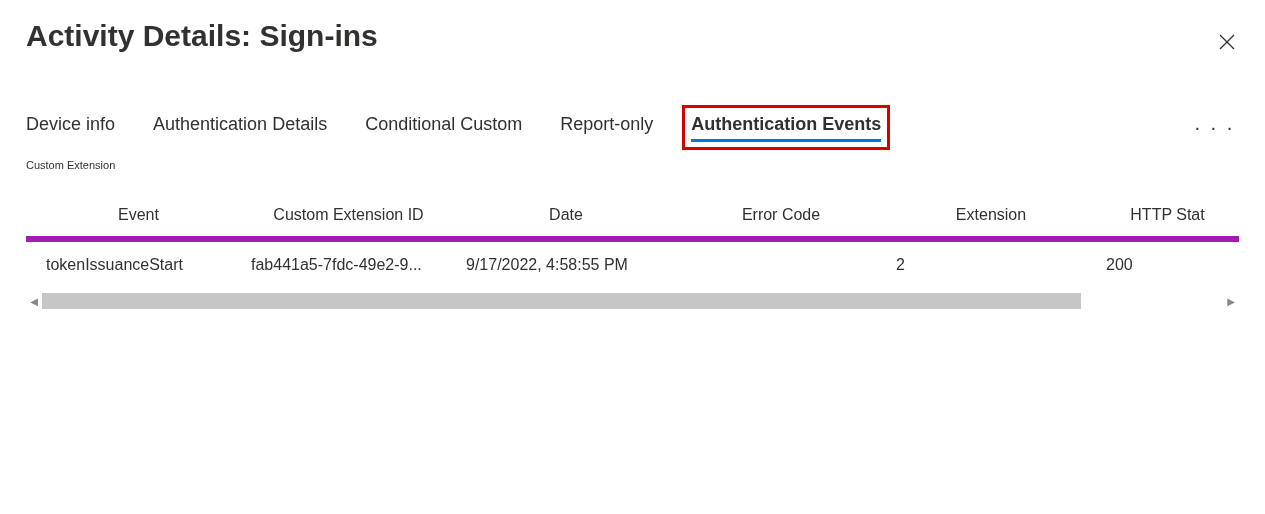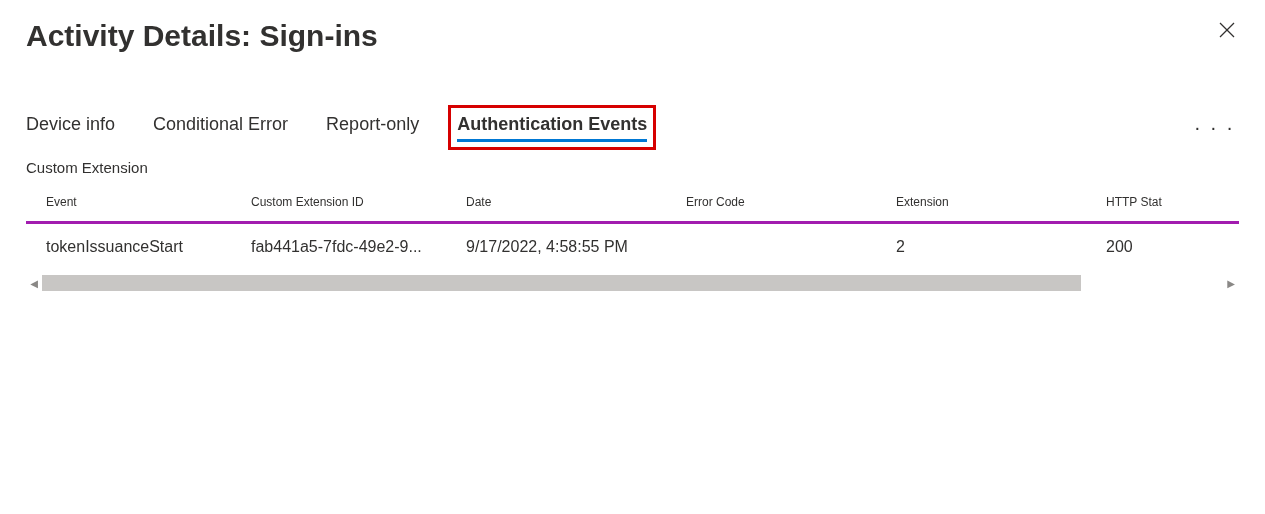--- a/index.html
+++ b/index.html
@@ -13,21 +13,21 @@
     height: 514px;
     overflow: hidden;
   }
   .panel {
     padding: 18px 26px;
     position: relative;
     height: 100%;
   }
   .header-row {
     display: flex;
-    align-items: flex-start;
+    align-items: flex-end;
     justify-content: space-between;
     margin-bottom: 60px;
   }
   .page-title {
     font-size: 30px;
     font-weight: 600;
     margin: 0;
     line-height: 1.2;
   }
   .close-btn {
@@ -78,38 +78,38 @@
     background: none;
     border: none;
     cursor: pointer;
     font-size: 20px;
     letter-spacing: 2px;
     color: #323130;
     padding: 0 4px;
     margin-left: auto;
   }
   .section-label {
-    font-size: 15px;
-    margin: 0 0 8px 0;
+    font-size: 11px;
+    margin: 0 0 24px 0;
   }
   .table-wrapper {
     border-top: 1px solid #ffffff;
   }
   .table {
     width: 100%;
     border-collapse: collapse;
     table-layout: fixed;
   }
   .table th {
-    text-align: left;
+    text-align: center;
     font-weight: 400;
-    font-size: 12px;
+    font-size: 16px;
     color: #323130;
     padding: 10px 10px 12px 10px;
-    border-bottom: 3px solid #a21caf;
+    border-bottom: 6px solid #a21caf;
     white-space: nowrap;
     overflow: hidden;
     text-overflow: ellipsis;
   }
   .table td {
     font-size: 16px;
     padding: 14px 10px 16px 10px;
     border-bottom: 1px solid transparent;
     white-space: nowrap;
     overflow: hidden;
@@ -165,21 +165,22 @@
           <line x1="1" y1="1" x2="15" y2="15"></line>
           <line x1="15" y1="1" x2="1" y2="15"></line>
         </svg>
       </span>
     </button>
   </div>
 
   <div class="tabs-row">
     <div class="tabs">
       <div class="tab">Device info</div>
-      <div class="tab">Conditional Error</div>
+      <div class="tab">Authentication Details</div>
+      <div class="tab">Conditional Custom</div>
       <div class="tab">Report-only</div>
       <div class="tab active highlighted">Authentication Events</div>
     </div>
     <button class="more-btn" aria-label="More">
       <span>· · ·</span>
     </button>
   </div>
 
   <div class="section-label">Custom Extension</div>
 

